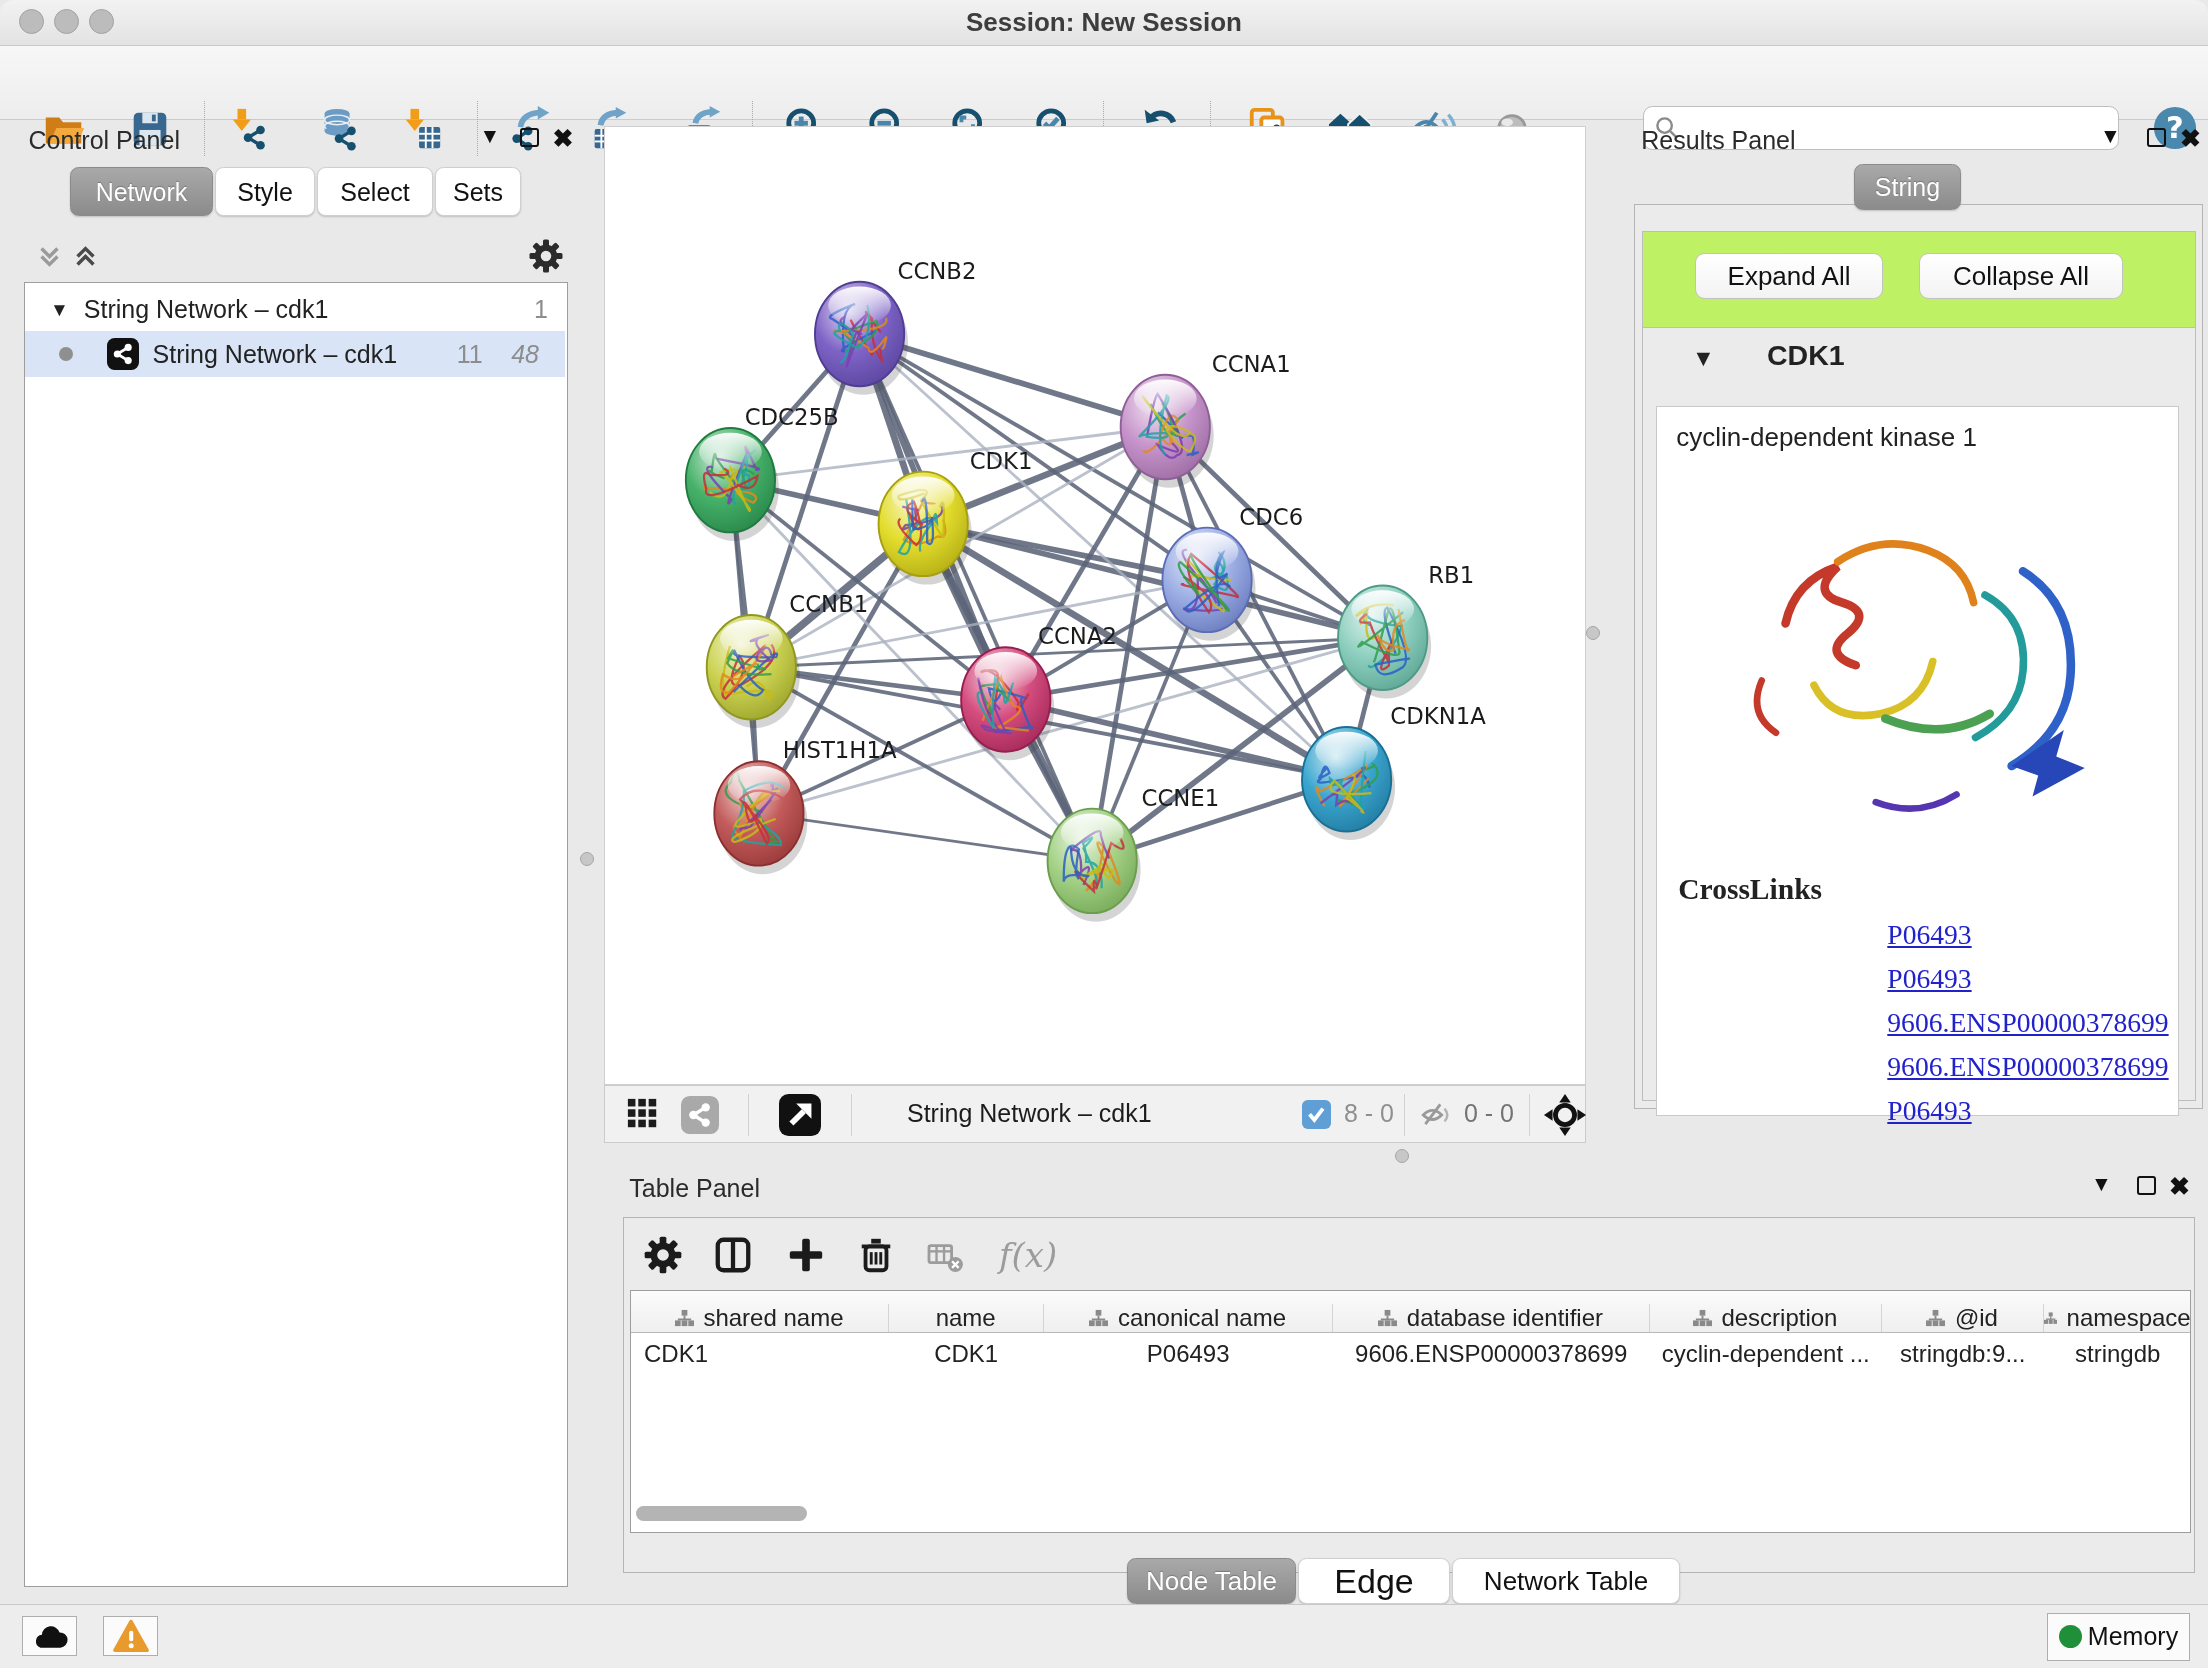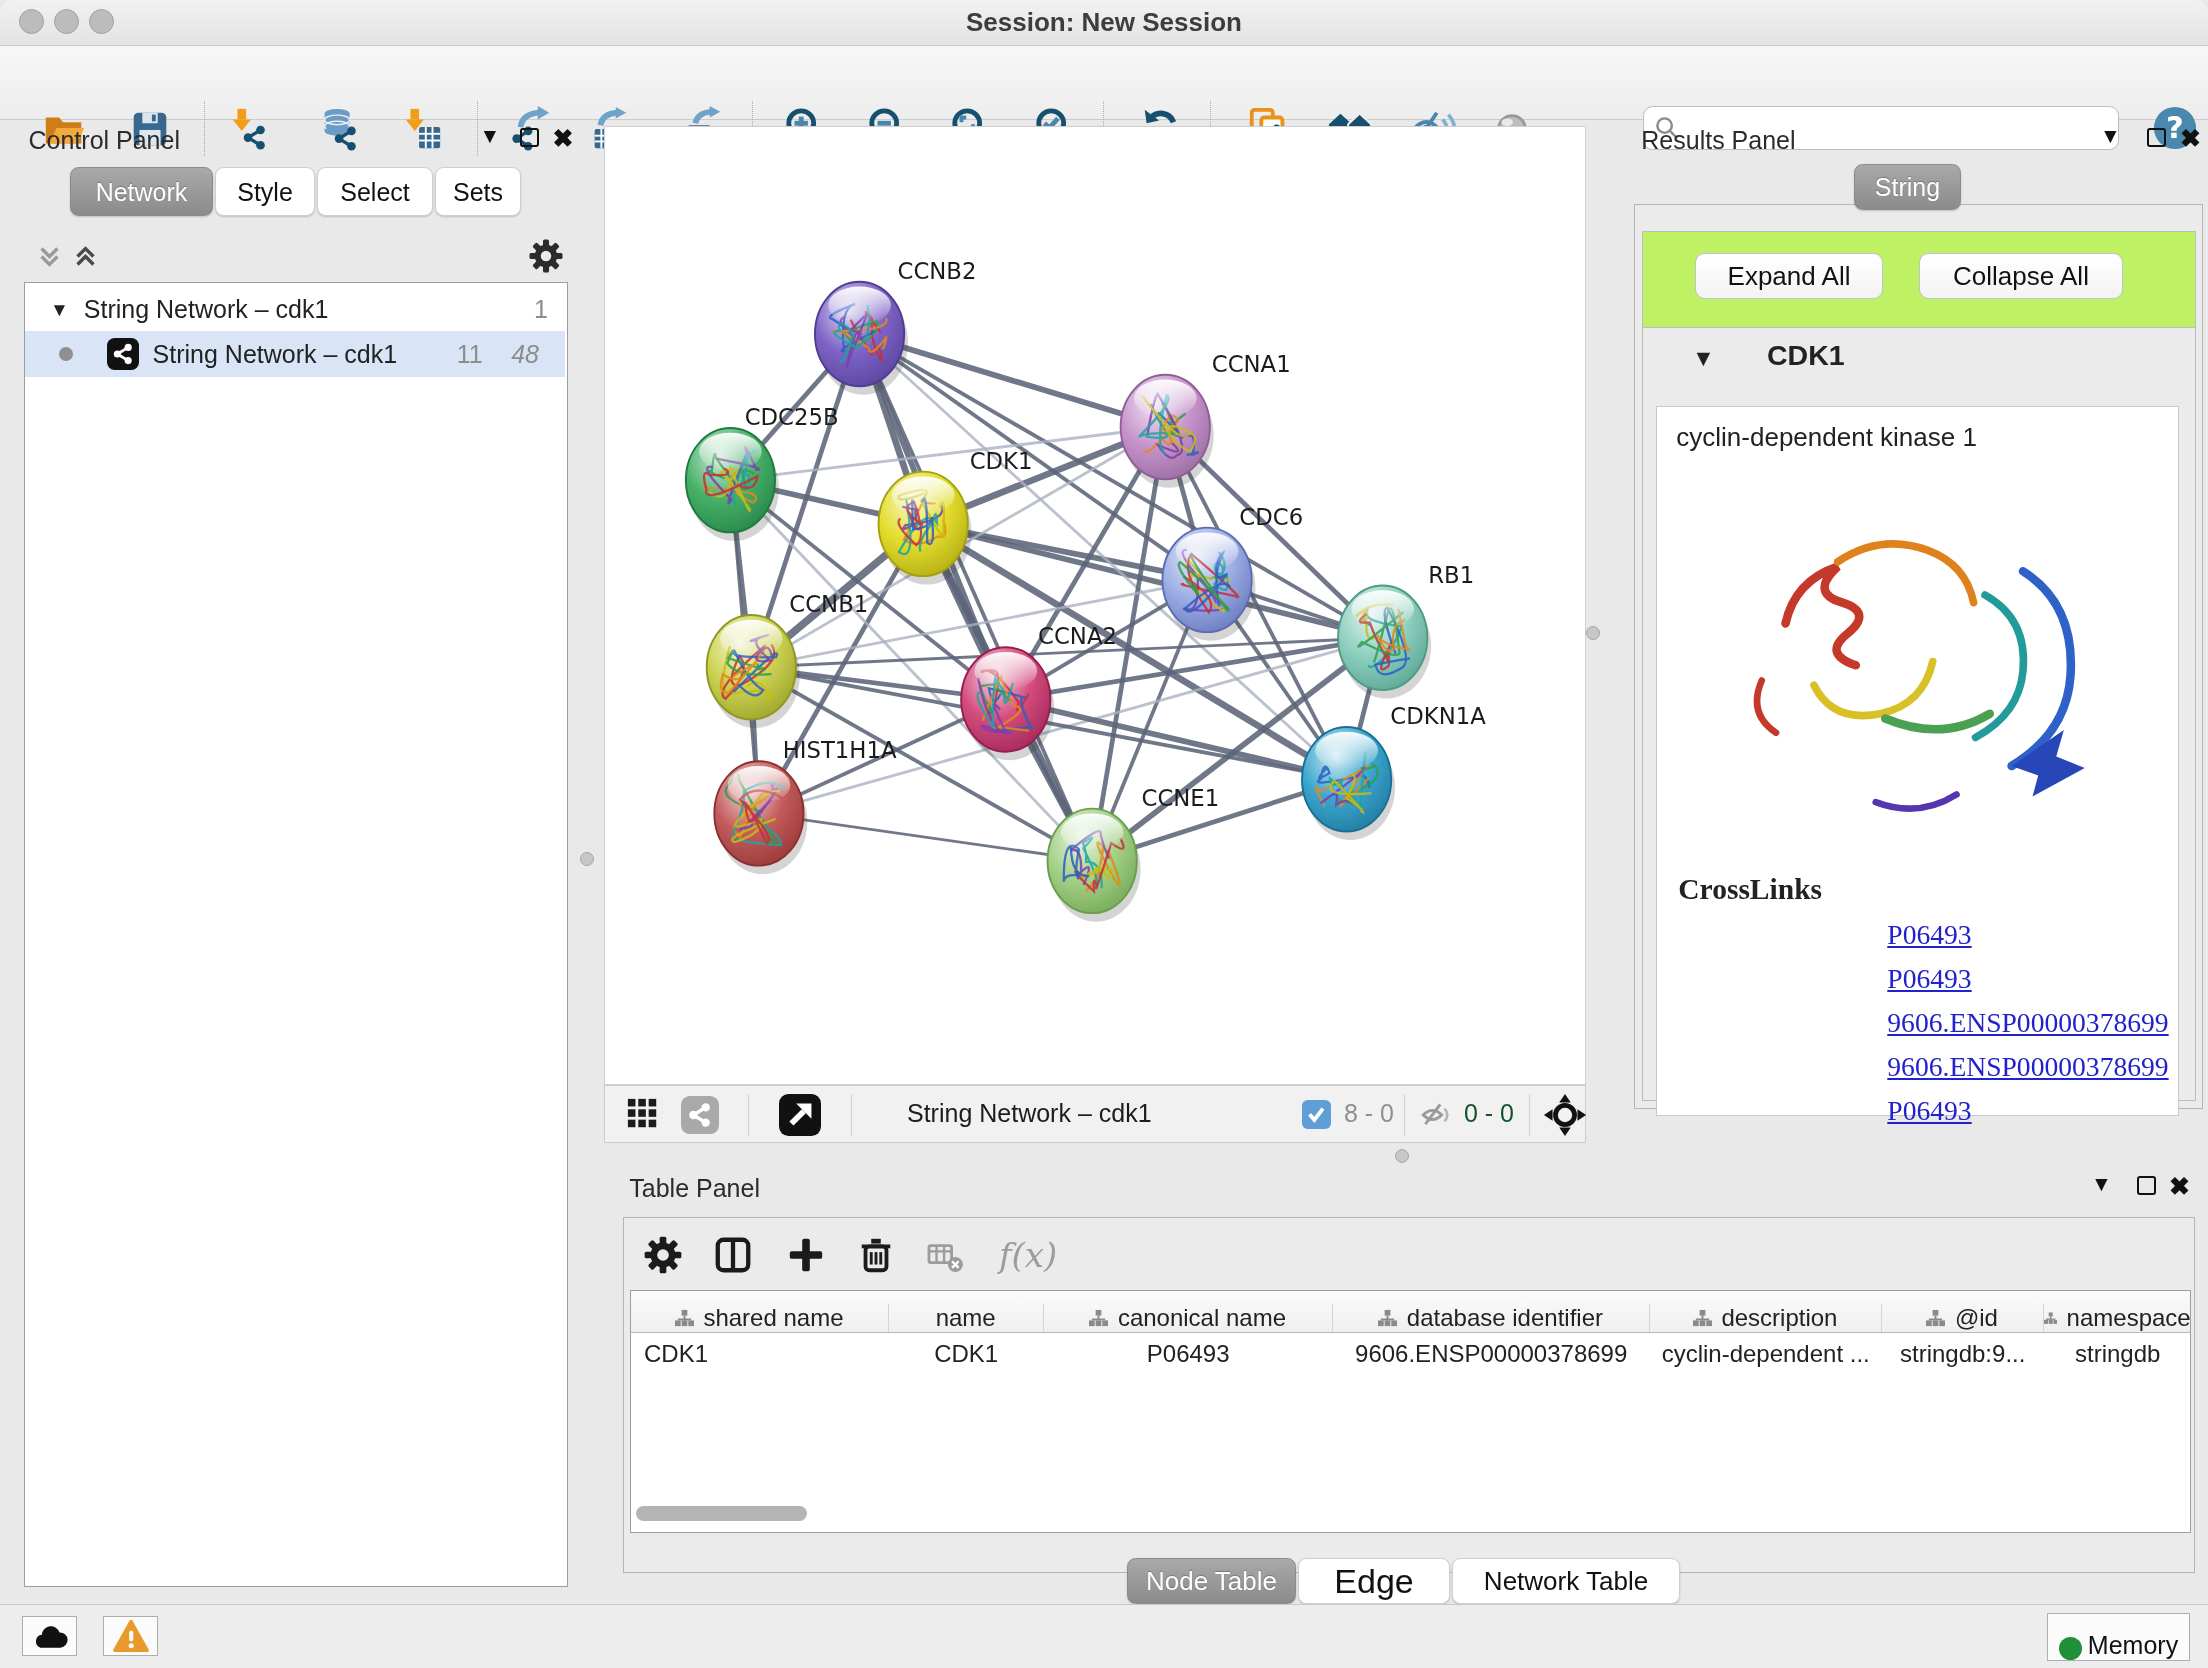--- a/index.html
+++ b/index.html
@@ -639,21 +639,21 @@
         <path d="M8 15 l5 6 9-12" fill="none" stroke="#fff" stroke-width="4"></path>
       </svg>
   </span>
   <span style="position:absolute;left:739px;top:13.3px;font-size:25px;color:#8f8f8f">8 - 0</span>
   <span class="nsb-sep" style="left:799px"></span>
   <svg style="position:absolute;left:814px;top:12.4px" width="34" height="34" viewBox="0 0 48 48">
       <path d="M6 24 Q19 11 32 24 Q19 37 6 24 Z" fill="none" stroke="#9a9a9a" stroke-width="4"></path>
       <line x1="9" y1="37" x2="30" y2="9" stroke="#9a9a9a" stroke-width="4"></line>
       <path d="M36 15 q8 9 0 18" fill="none" stroke="#b5b5b5" stroke-width="3.4"></path>
     </svg>
-  <span style="position:absolute;left:859px;top:13.3px;font-size:25px;color:#14532d">0 - 0</span>
+  <span style="position:absolute;left:859px;top:13.3px;font-size:25px;color:#737373">0 - 0</span>
   <span class="nsb-sep" style="left:924px"></span>
   <svg style="position:absolute;left:938px;top:6.7px" width="44" height="44" viewBox="0 0 46 46">
       <circle cx="23" cy="23" r="10" fill="none" stroke="#111" stroke-width="5"></circle>
       <path d="M23 1 l6 9 h-12 z" fill="#111"></path>
       <path d="M23 45 l6-9 h-12 z" fill="#111"></path>
       <path d="M1 23 l9-6 v12 z" fill="#111"></path>
       <path d="M45 23 l-9-6 v12 z" fill="#111"></path>
     </svg>
 </div>
 
@@ -843,18 +843,18 @@
         <path d="M10 27 a7 7 0 0 1 1.5-13.6 A9.5 9.5 0 0 1 30 11 a6.5 6.5 0 0 1 1 16 z" fill="#111"></path>
       </svg>
   </span>
   <span class="sq-btn" style="left:103px;top:11.4px;width:55px;height:40px;">
     <svg width="38" height="34" viewBox="0 0 42 38">
         <path d="M21 3 L39 35 H3 Z" fill="#e89b2c" stroke="#e89b2c" stroke-width="4" stroke-linejoin="round"></path>
         <rect x="19" y="13" width="4.5" height="12" rx="2" fill="#fff"></rect>
         <circle cx="21.2" cy="30" r="2.8" fill="#fff"></circle>
       </svg>
   </span>
-  <span class="sq-btn" style="left:2047px;top:7.6px;width:143px;height:48px;gap:6px;align-items:flex-end;">
+  <span class="sq-btn" style="left:2047px;top:7.6px;width:143px;height:48px;gap:6px;">
     <span style="width:23px;height:23px;border-radius:50%;background:#1f8f3a;"></span>
     <span style="font-size:25px;color:#111">Memory</span>
   </span>
 </div>
 
 
 </body></html>

